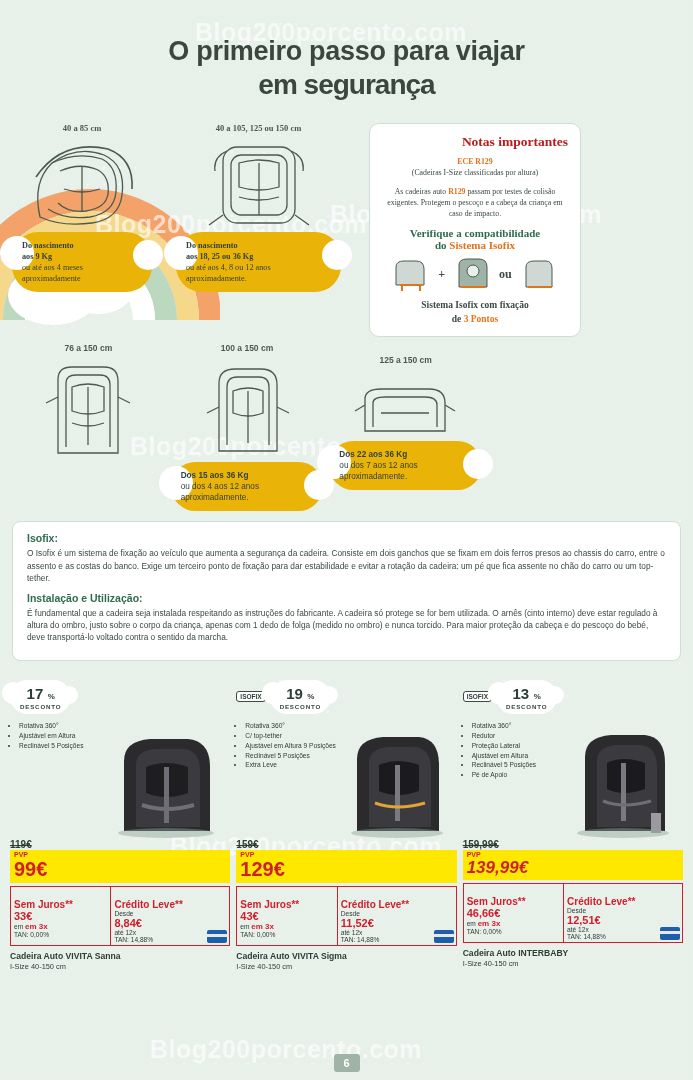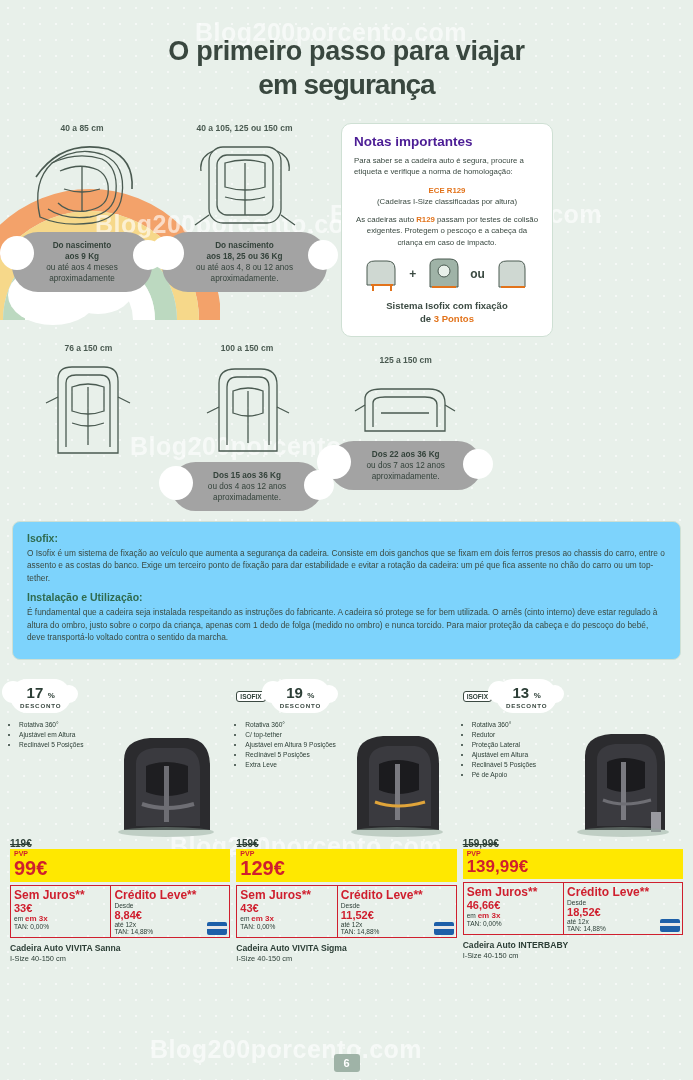--- a/index.html
+++ b/index.html
@@ -65,69 +65,68 @@
     position:relative; z-index:3;
     margin-top: 22px;
     padding: 0 12px;
   }
   .dim {
     font-size: 8.5px; font-weight: bold; color:#4a5a51; text-align:center;
   }
   .seat-img { display:block; margin: 4px auto 0 auto; }
   .cloud-note {
     position: relative;
-    background: #a3a3a3;
+    background: #eab308;
     border-radius: 26px;
     padding: 8px 10px;
-    text-align:center;
     font-size: 8.2px;
     line-height: 1.35;
     color:#33423a;
     box-shadow: 0 0 0 0 #fff;
   }
   .cloud-note:before, .cloud-note:after {
     content:""; position:absolute; background:#fff; border-radius:50%;
   }
   .cloud-note:before { width:34px; height:34px; left:-12px; top:4px; }
   .cloud-note:after  { width:30px; height:30px; right:-11px; top:8px; }
   .cloud-note span { position:relative; z-index:2; display:block; }
   .cloud-note b { font-weight:bold; }
 
-  .row1 { display:flex; gap: 10px; align-items:flex-start; }
+  .row1 { display:flex; gap: 24px; align-items:flex-start;font-family:Liberation Serif, serif; }
   .col-a { width: 140px; }
   .col-b { width: 165px; }
   .notes {
     width: 212px;
     background: #ffffff;
     border: 1px solid #cfe0d4;
     border-radius: 10px;
     padding: 10px 12px;
     margin-left: 4px;
   }
   .notes h3 {
-    margin:0 0 6px 0; font-size: 13.5px; color:#4c1d95; font-weight:bold; text-align:left;
+    margin:0 0 6px 0; font-size: 13.5px; color:#b91c1c; font-weight:bold; text-align:right;
   }
   .notes p { margin: 0 0 7px 0; font-size: 7.8px; line-height:1.45; color:#3b4a42; }
   .notes .ctr { text-align:center; }
   .orange { color:#e2731b; font-weight:bold; }
   .notes h4 {
     margin: 8px 0 4px 0; font-size: 11px; color:#2f6b4f; text-align:center; font-weight:bold;
   }
   .isofix-row { display:flex; align-items:center; justify-content:center; gap:6px; margin: 4px 0 6px 0; }
   .isofix-row .op { font-size: 12px; font-weight:bold; color:#3b4a42; }
   .isofix-cap { text-align:center; font-size: 9.5px; font-weight:bold; color:#3b4a42; line-height:1.4; }
 
   .row2 { display:flex; gap: 6px; margin-top: 6px; }
   .r2c { flex:1; }
 
   
   .infobox {
     position:relative; z-index:3;
     margin: 10px 12px 0 12px;
-    background: #7dd3fc;
+    background: #ffffff;
     border: 1px solid #cfe0d4;
     border-radius: 8px;
     padding: 10px 14px 12px 14px;
   }
   .infobox h4 { margin:0 0 3px 0; font-size: 10.5px; color:#2f6b4f; font-weight:bold; }
   .infobox p { margin: 0 0 4px 0; font-size: 8.3px; line-height:1.5; color:#3b4a42; }
   .infobox h4.sec { margin-top: 7px; }
 
   
   .products {
@@ -160,26 +159,26 @@
 
   .prod-img-wrap { position:relative; height: 118px; }
   .prod-img { position:absolute; right: 0; bottom: 0; }
 
   .oldprice { font-size: 10px; color:#2c3e36; text-decoration: line-through; font-weight:bold; }
   .pvp-band {
     background:#ffe800; padding: 1px 4px 3px 4px; display:block;
   }
   .pvp-label { font-size: 7px; font-weight:bold; color:#cf1f2e; display:block; line-height:1.1;}
   .newprice { font-size: 20px; font-weight:bold; color:#cf1f2e; line-height:1; }
-  .newprice.sm { font-size: 17px; }
+  .newprice.sm { font-size: 17px; font-style: italic; }
 
   .credit { display:flex; margin-top: 3px; border:1px solid #cf1f2e; }
   .cr-left { width: 46%; border-right:1px solid #cf1f2e; padding: 2px 3px; }
   .cr-right { width: 54%; padding: 2px 3px; position:relative; }
-  .cr-title { font-size: 12px; font-weight:bold; color:#cf1f2e; }
+  .cr-title { font-size: 10px; font-weight:bold; color:#cf1f2e;margin-top:10px; }
   .cr-amt { font-size: 11px; font-weight:bold; color:#cf1f2e; line-height:1.1; }
   .cr-sm { font-size: 6.6px; color:#2c3e36; }
   .cr-sm b { color:#cf1f2e; font-size:8px;margin-top:48px; }
   .cr-desde { font-size:6.6px; color:#2c3e36; }
   .cr-card {
     position:absolute; right:2px; bottom:2px; width:20px; height:13px;
     background:#1d5fa8; border-radius:2px;
   }
   .cr-card .stripe { position:absolute; left:0; right:0; top:4px; height:3px; background:#e8e8e8; }
 
@@ -266,30 +265,31 @@
       <div class="cloud-note">
         <span><b style="white-space:pre-line">Do nascimento
 aos 18, 25 ou 36 Kg</b></span>
         <span style="white-space:pre-line">ou até aos 4, 8 ou 12 anos
 aproximadamente.</span>
       </div>
     </div>
 
     <div class="notes">
       <h3>Notas importantes</h3>
-      <p>
-        <span>Para saber se a cadeira auto é segura, procure a etiqueta e verifique a norma de homologação:</span>
-      </p>
       <p class="ctr">
         <span class="orange">ECE R129</span><br>
         <span>(Cadeiras I-Size classificadas por altura)</span>
       </p>
       <p class="ctr">
         <span>As cadeiras auto </span><span class="orange">R129</span><span> passam por testes de colisão exigentes. Protegem o pescoço e a cabeça da criança em caso de impacto.</span>
       </p>
+      <h4>
+        <span>Verifique a compatibilidade</span><br>
+        <span>do </span><span class="orange">Sistema Isofix</span>
+      </h4>
       <div class="isofix-row">
         <svg width="42" height="38" viewBox="0 0 42 38">
           <path d="M6,30 L6,12 Q6,6 14,6 L26,6 Q34,6 34,14 L34,30 Z" fill="#cfd8d2" stroke="#4a5a51" stroke-width="1"></path>
           <path d="M10,30 L32,30" stroke="#e2731b" stroke-width="2"></path>
           <path d="M12,30 L12,36 M30,30 L30,36" stroke="#e2731b" stroke-width="2"></path>
         </svg>
         <span class="op">+</span>
         <svg width="42" height="38" viewBox="0 0 42 38">
           <path d="M8,32 L8,10 Q8,4 16,4 L28,4 Q36,4 36,12 L36,32 Z" fill="#9fb3a7" stroke="#4a5a51" stroke-width="1"></path>
           <circle cx="22" cy="16" r="6" fill="#e8f0ea" stroke="#4a5a51" stroke-width="1"></circle>
@@ -529,21 +529,21 @@
       <div class="credit">
         <div class="cr-left">
           <div class="cr-title">Sem Juros**</div>
           <div class="cr-amt">46,66€</div>
           <div class="cr-sm">em <b style="font-size:8px">em 3x</b></div>
           <div class="cr-sm">TAN: 0,00%</div>
         </div>
         <div class="cr-right">
           <div class="cr-title">Crédito Leve**</div>
           <div class="cr-desde">Desde</div>
-          <div class="cr-amt">18,52€</div>
+          <div class="cr-amt">12,51€</div>
           <div class="cr-sm">até 12x</div>
           <div class="cr-sm">TAN: 14,88%</div>
           <div class="cr-card">
               <div class="stripe"></div>
             </div>
         </div>
       </div>
     </div>
     <div class="prod-name">Cadeira Auto INTERBABY</div>
     <div class="prod-sub">I-Size 40-150 cm</div>

